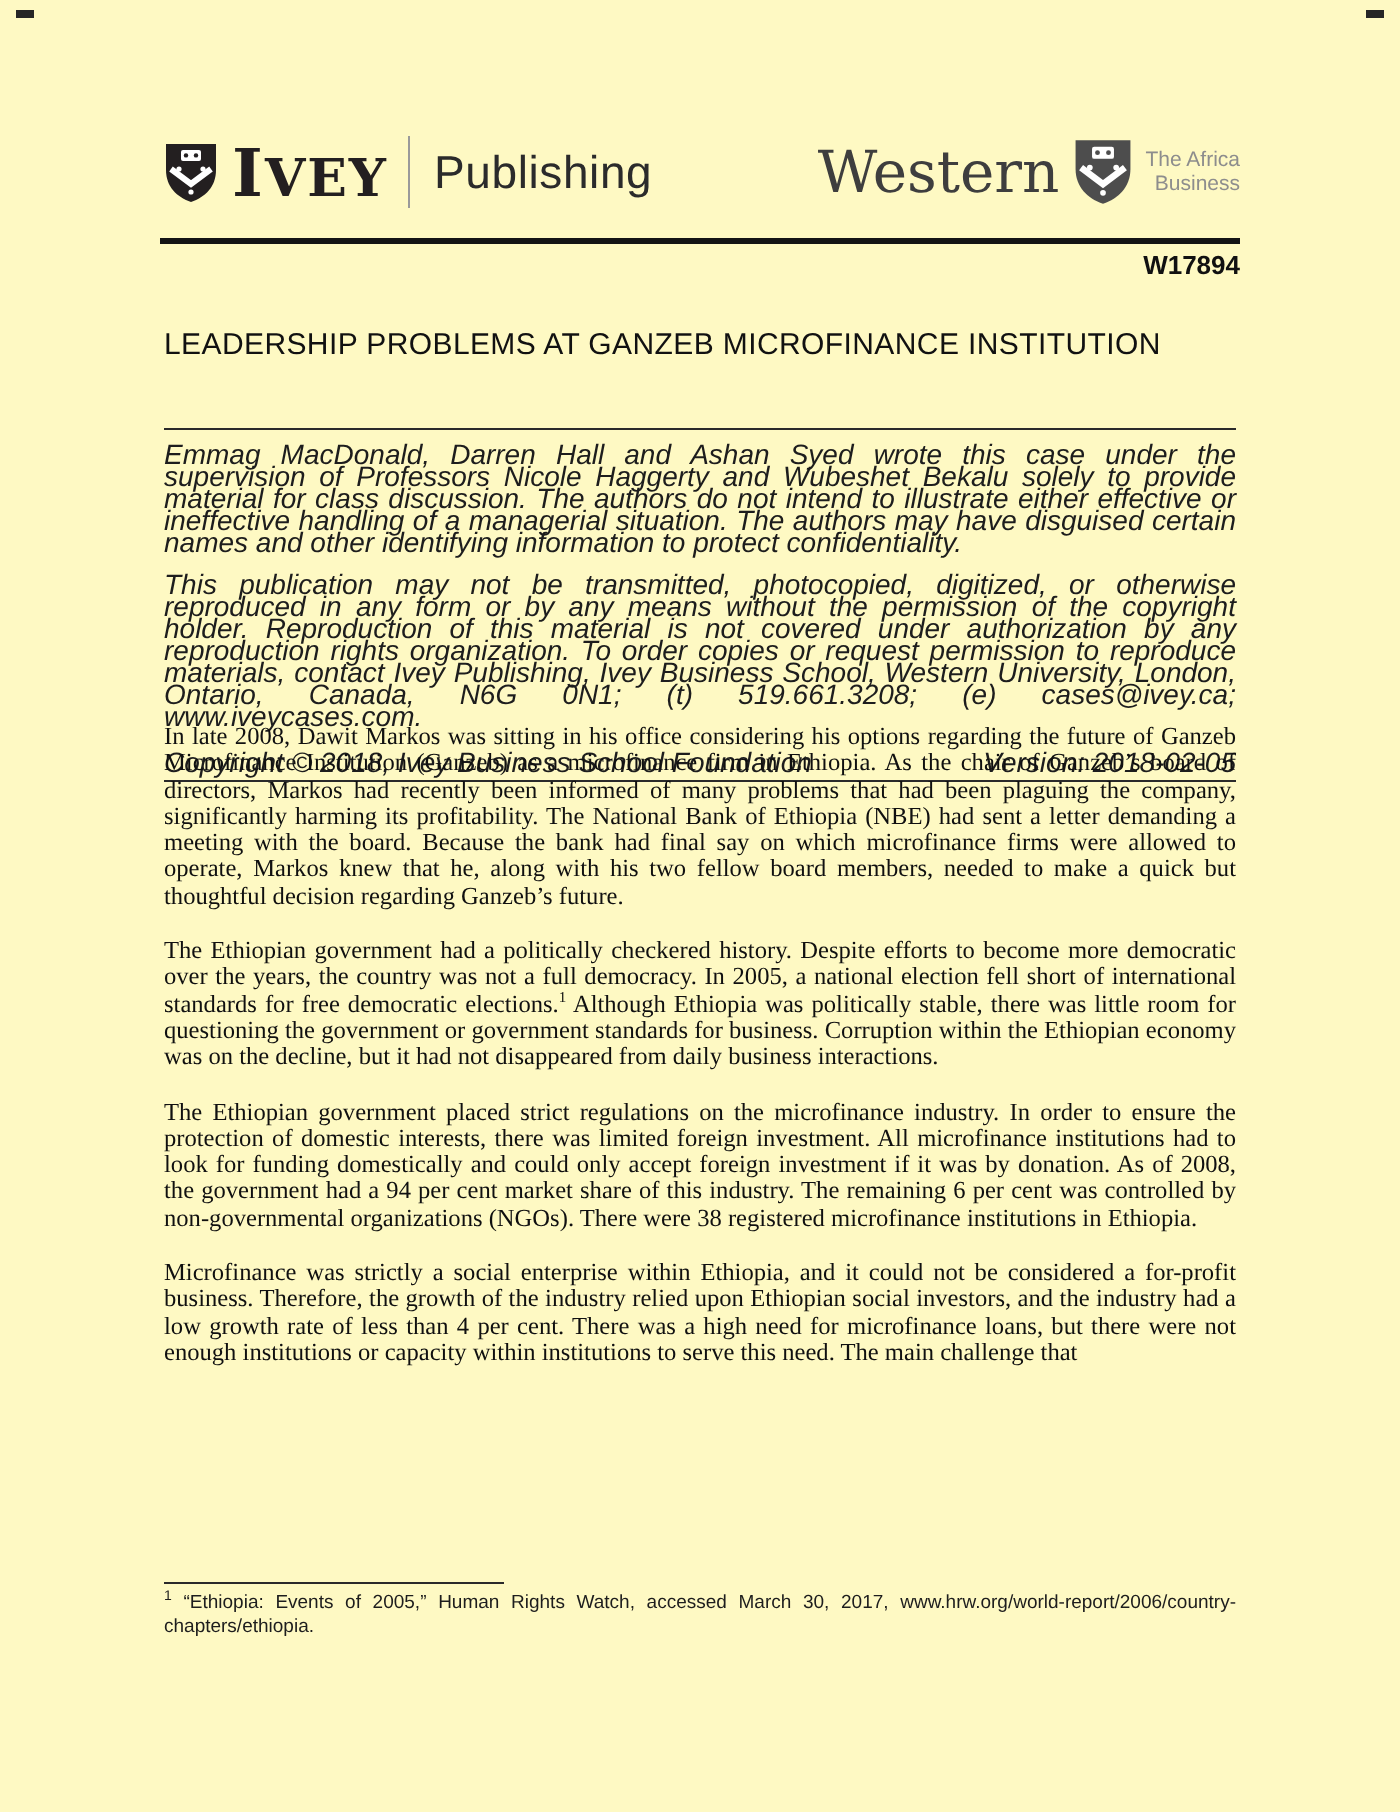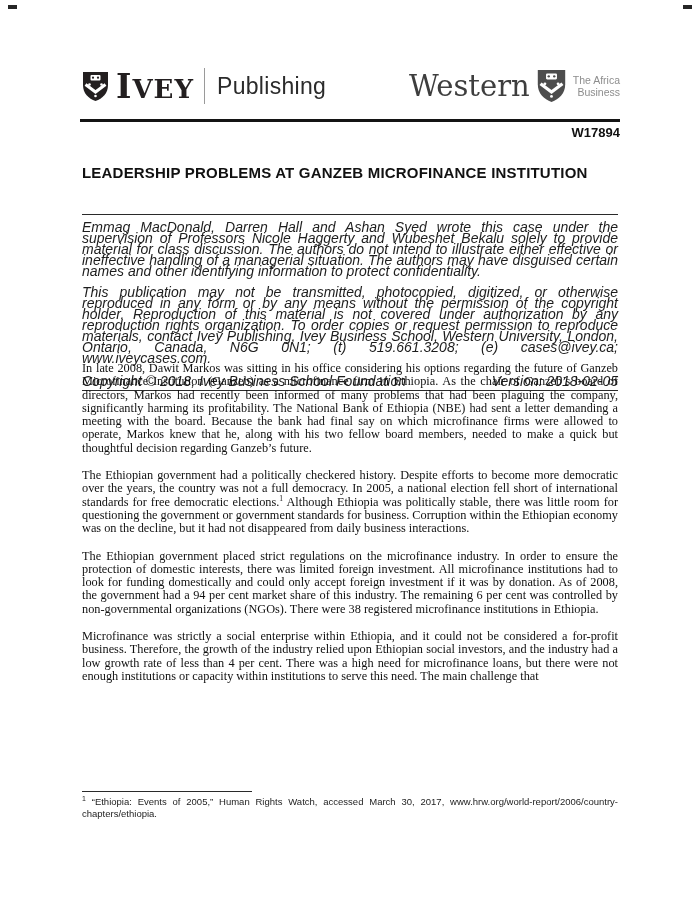--- a/index.html
+++ b/index.html
@@ -1,18 +1,18 @@
 <!DOCTYPE html>
 <html><head>
 <meta charset="utf-8">
 <style>
   html,body { margin:0; padding:0; background:#e8e8e8; }
   .page {
     position:relative; width:700px; height:906px; margin:0 auto;
-    background:#ffffff; overflow:hidden; color:#161616;
+    background:#fef9c3; overflow:hidden; color:#161616;
     font-family:"Liberation Serif","DejaVu Serif",serif;
   }
   
   .artifact { position:absolute; background:#262626; }
   .artifact.tl { top:5px; left:8px; width:9px; height:4px; }
   .artifact.tr { top:5px; right:8px; width:9px; height:4px; }
 
   
   .header { position:absolute; top:60px; left:82px; right:80px; height:52px;
             display:flex; justify-content:space-between; align-items:center; }
@@ -32,21 +32,21 @@
                       font-size:10.5px; line-height:1.15; color:#8d8d8d; }
 
   .rule-thick { position:absolute; top:119px; left:80px; right:80px;
                 border-top:3px solid #141414; }
   .doc-number { position:absolute; top:125px; right:80px;
                 font-family:"Liberation Sans","DejaVu Sans",sans-serif;
                 font-weight:bold; font-size:13px; color:#111; }
 
   .title { position:absolute; top:164px; left:82px; right:78px;
            font-family:"Liberation Sans","DejaVu Sans",sans-serif;
-           font-weight:bold; font-size:15px; letter-spacing:0.2px;
+           font-weight:normal; font-size:15px; letter-spacing:0.2px;
            white-space:nowrap; color:#111; }
 
   
   .masthead { position:absolute; top:214px; left:82px; right:82px;
               font-family:"Liberation Sans","DejaVu Sans",sans-serif;
               font-style:italic; font-size:14px; line-height:11px;
               color:#1d1d1d; text-align:justify; border-top:1px solid #2a2a2a;
               padding-top:7px; }
   .masthead p { margin:0; }
   .masthead p + p { margin-top:10px; }

